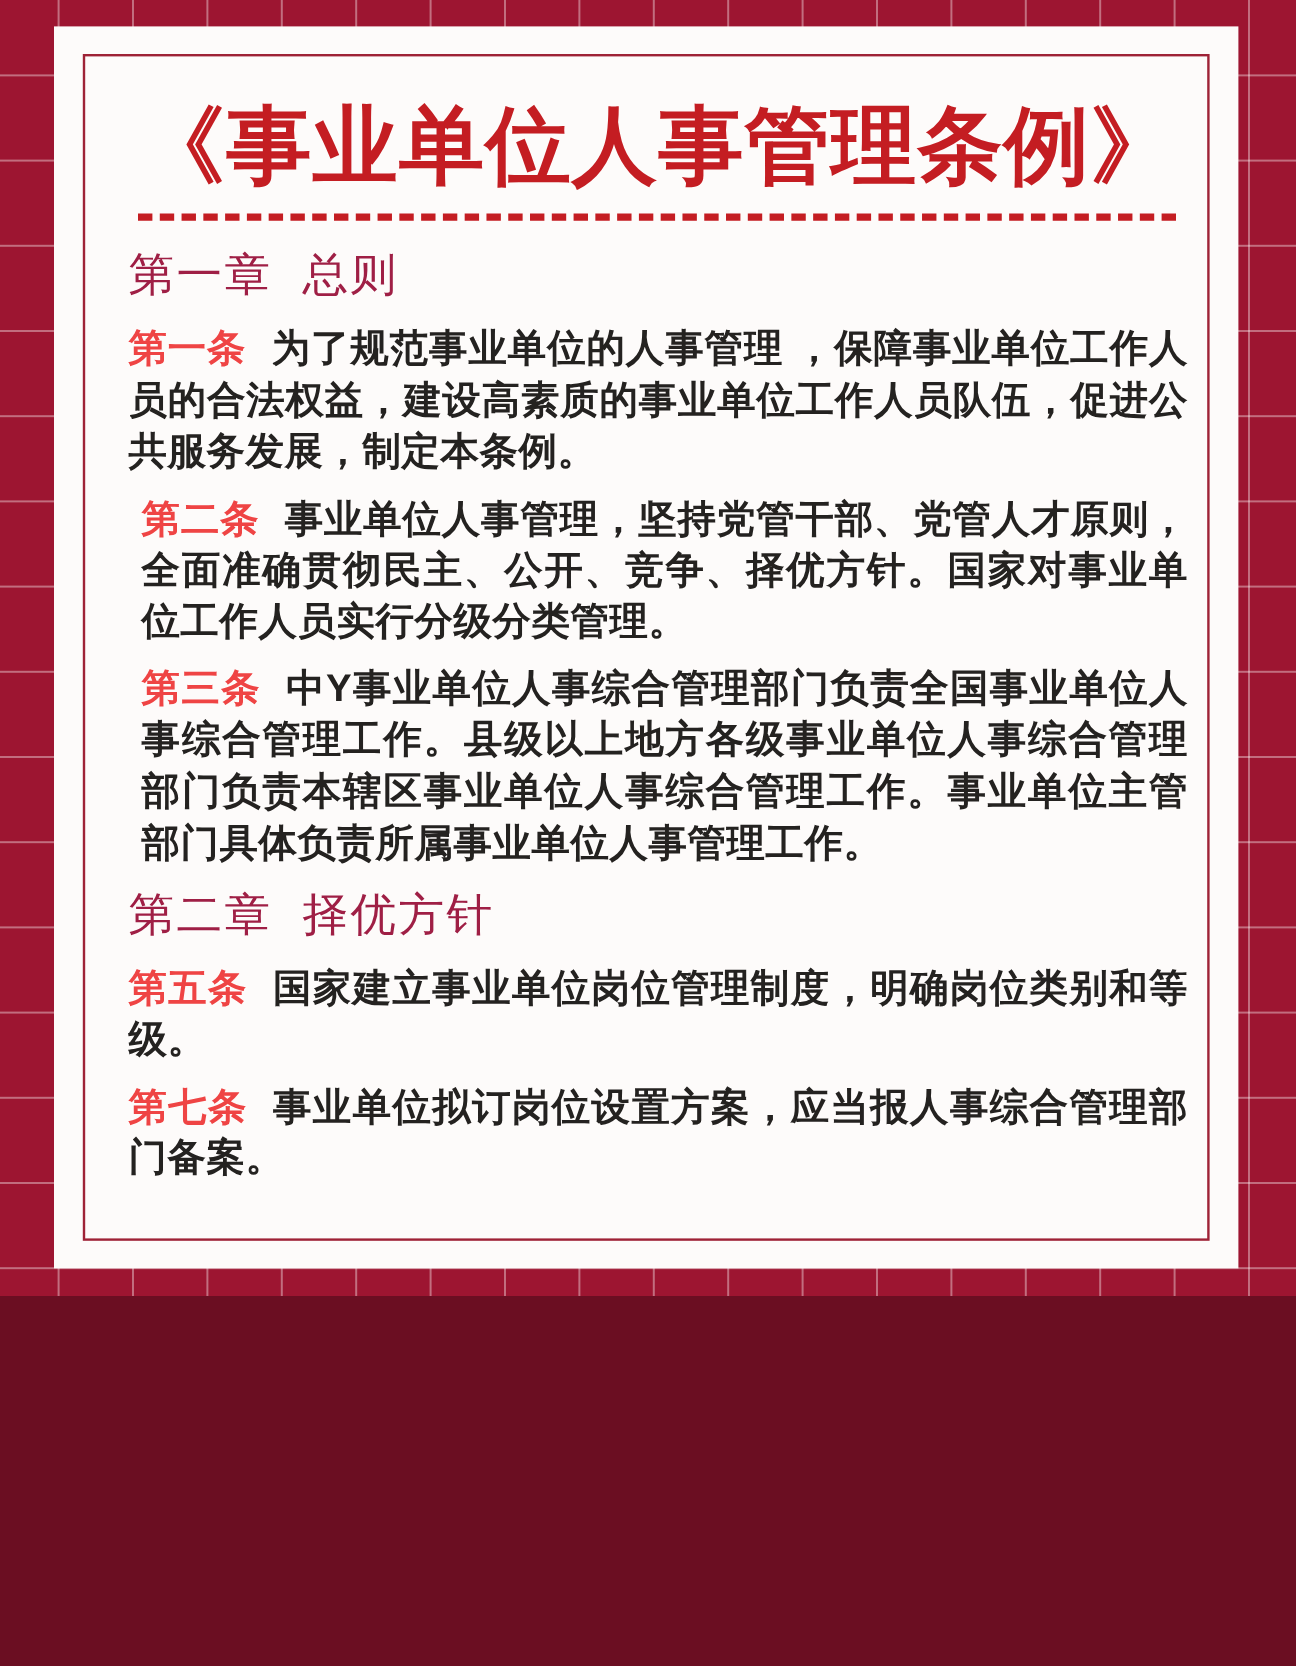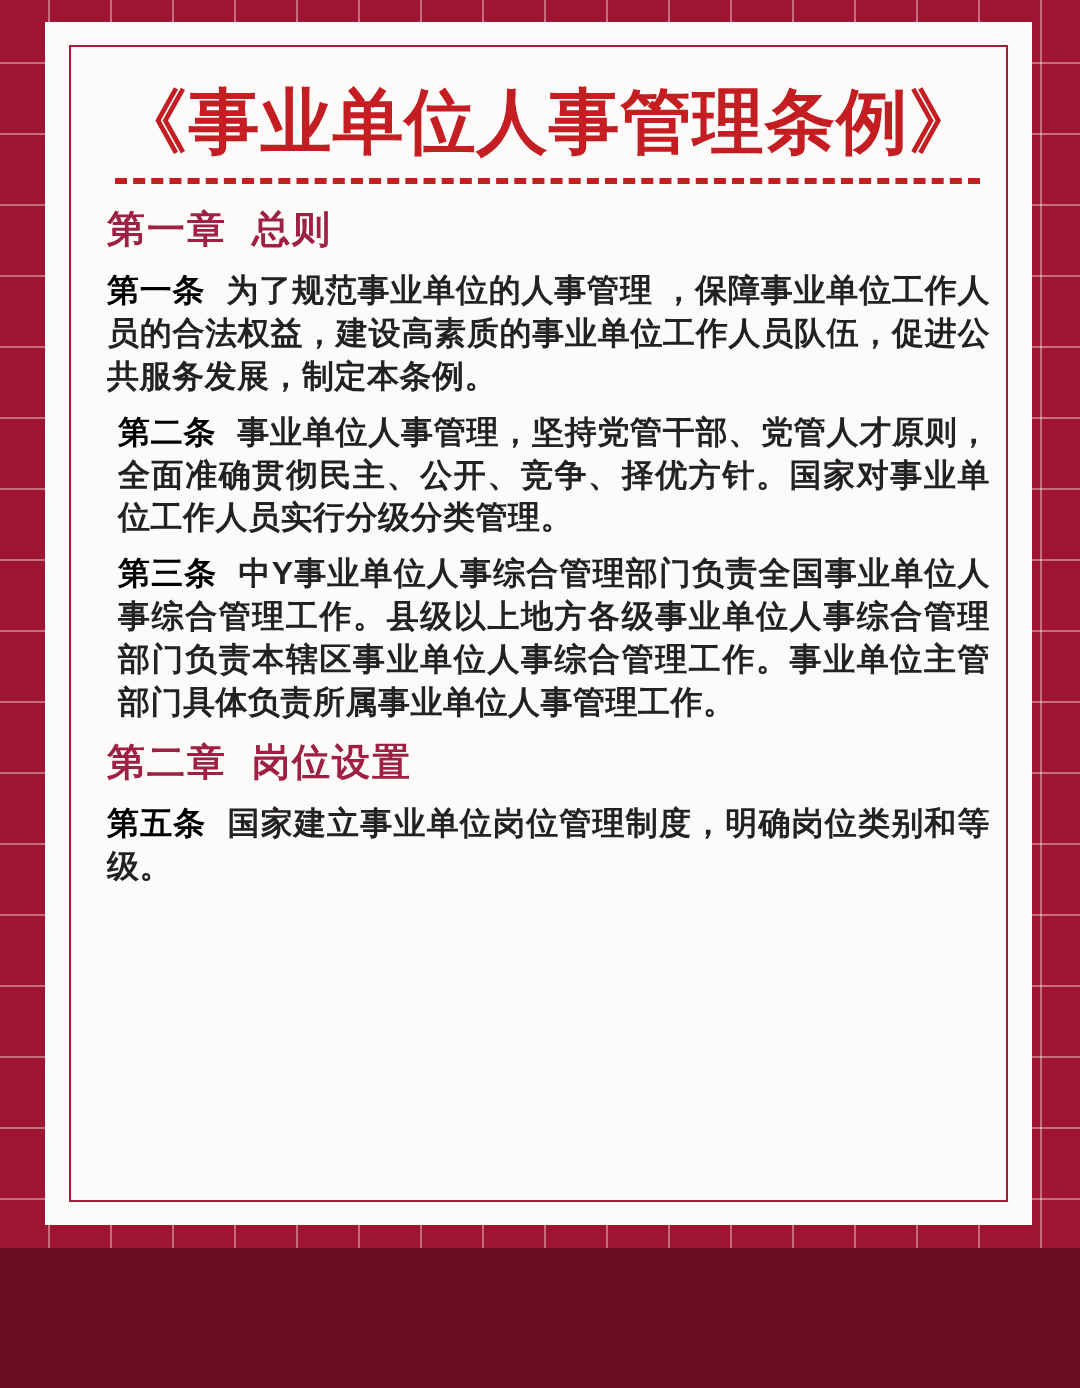--- a/index.html
+++ b/index.html
@@ -1,18 +1,18 @@
 <!DOCTYPE html>
 <html><head>
 <meta charset="utf-8">
 <style>
   html,body{margin:0;padding:0;background:#6b0e22;}
   .bg{
     position:relative;
-    width:1080px;height:1248px;
+    width:1080px;height:1080px;
     box-sizing:border-box;
     background-color:#9d1531;
     background-image:
       linear-gradient(rgba(255,255,255,.38) 0 2px, transparent 2px),
       linear-gradient(90deg, rgba(255,255,255,.38) 0 2px, transparent 2px);
     background-size:62px 71px;
     background-position:-14px -9px;
     padding:22px 48px 23px 45px;
     font-family:"Liberation Sans","DejaVu Sans",sans-serif;
   }
@@ -39,39 +39,39 @@
     margin:10px 0 8px 0;
     white-space:nowrap;
   }
   .divider{
     border:0;
     border-top:6px dashed #c41d22;
     margin:4px 10px 20px 8px;
   }
   .chapter{
     font-size:38px;
-    font-weight:700;
+    font-weight:400;
     color:#9f1f45;
     margin:12px 0 14px 0;
     white-space:pre-wrap;
     letter-spacing:2px;
   }
   .chapter.indent{padding-left:10px;}
   .article{
     font-size:32px;
     line-height:1.34;
     color:#242220;
     font-weight:600;
     text-align:justify;
     margin:0 0 13px 0;
     letter-spacing:0.5px;
   }
   .article.indent{padding-left:11px;}
   .label{
-    color:#000000;
+    color:#ef4444;
     font-weight:700;
     margin-right:21px;
   }
 </style>
 </head>
 <body>
 
 <div class="bg">
   <div class="card">
     <div class="inner">
@@ -87,24 +87,27 @@
 
       <p class="article indent">
         <span class="label">第二条</span><span>事业单位人事管理，坚持党管干部、党管人才原则，全面准确贯彻民主、公开、竞争、择优方针。国家对事业单位工作人员实行分级分类管理。</span>
       </p>
 
       <p class="article indent">
         <span class="label">第三条</span><span>中Y事业单位人事综合管理部门负责全国事业单位人事综合管理工作。县级以上地方各级事业单位人事综合管理部门负责本辖区事业单位人事综合管理工作。事业单位主管部门具体负责所属事业单位人事管理工作。</span>
       </p>
 
 
-      <h2 class="chapter">第二章  岗位设置</h2>
+      <h2 class="chapter">第二章  择优方针</h2>
 
       <p class="article">
         <span class="label">第五条</span><span>国家建立事业单位岗位管理制度，明确岗位类别和等级。</span>
       </p>
 
 
+      <p class="article">
+        <span class="label">第七条</span><span>事业单位拟订岗位设置方案，应当报人事综合管理部门备案。</span>
+      </p>
 
 
     </div>
   </div>
 </div>
 
 </body></html>

